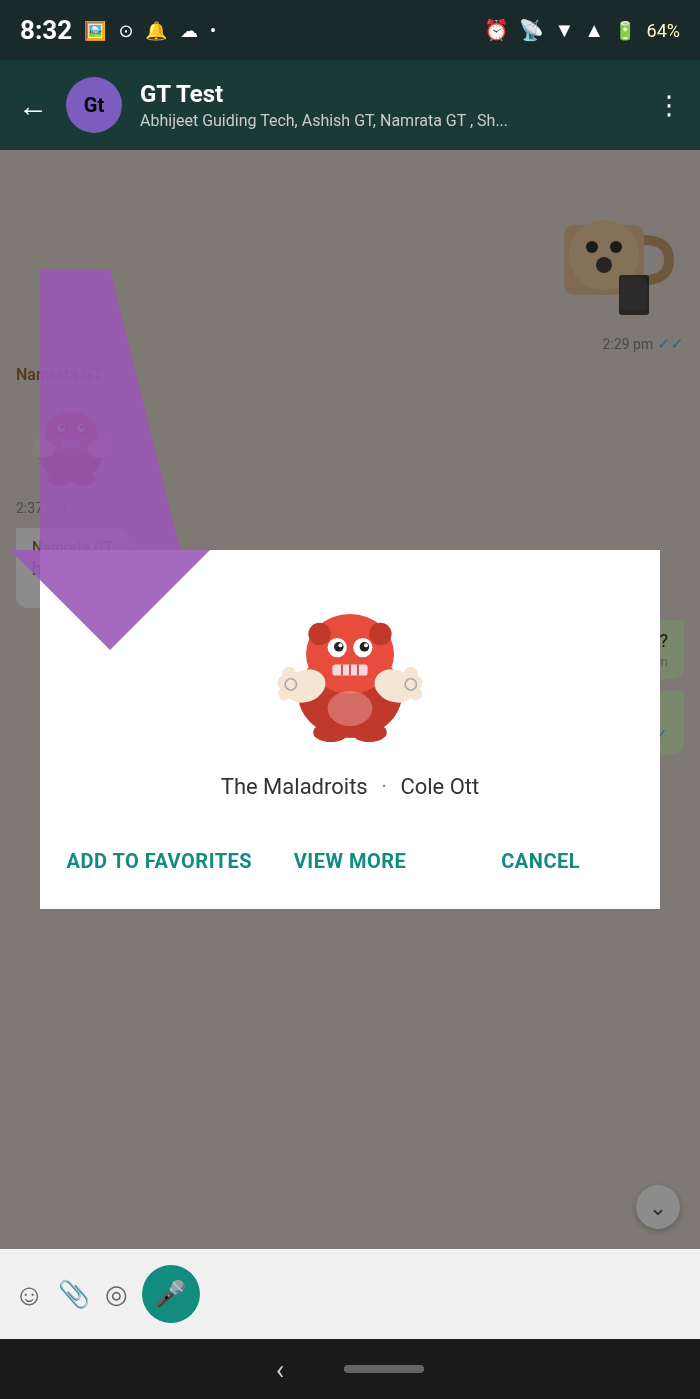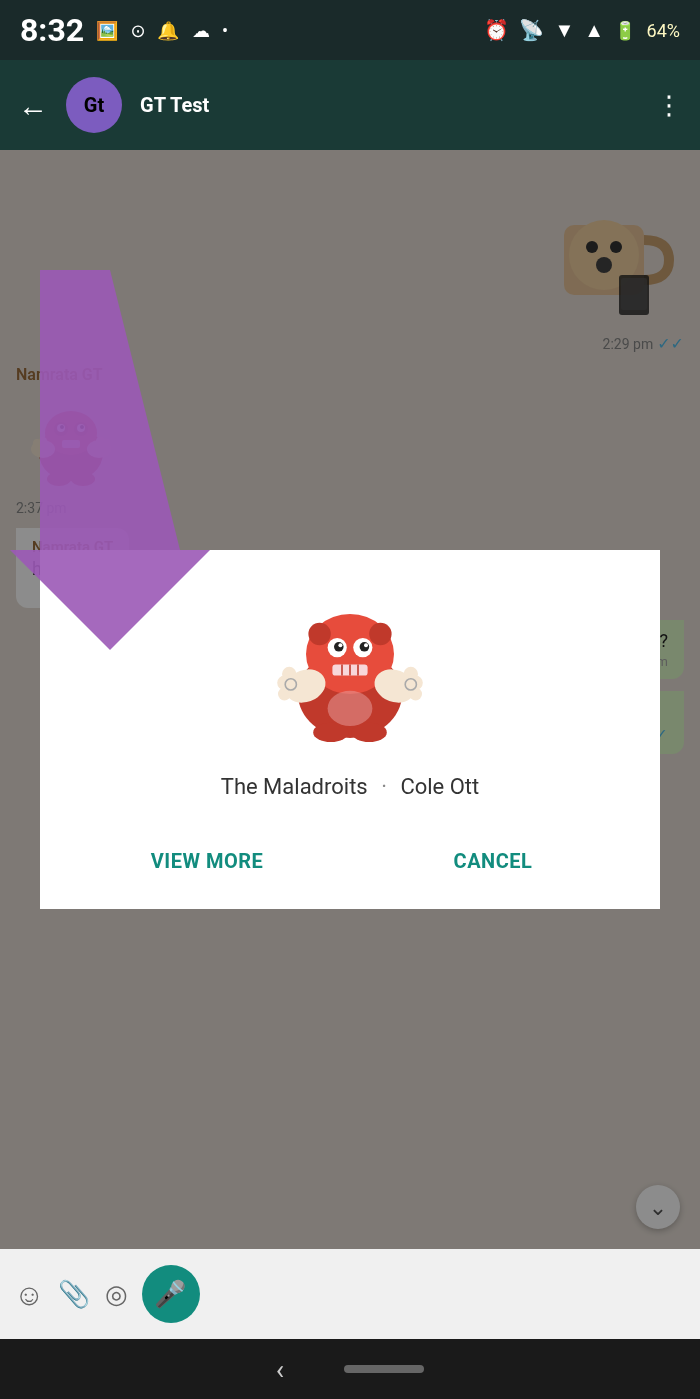--- a/index.html
+++ b/index.html
@@ -19,21 +19,21 @@
       background: #1a2a2a;
       display: flex;
       align-items: center;
       justify-content: space-between;
       padding: 0 20px;
       position: relative;
       z-index: 10;
     }
     .status-time {
       color: #fff;
-      font-size: 32px;
+      font-size: 26px;
       font-weight: bold;
     }
     .status-icons {
       display: flex;
       align-items: center;
       gap: 10px;
     }
     .status-left {
       display: flex;
       align-items: center;
@@ -68,21 +68,21 @@
       color: #000000;
       font-size: 20px;
       font-weight: bold;
       flex-shrink: 0;
     }
     .chat-info {
       flex: 1;
     }
     .chat-title {
       color: #fff;
-      font-size: 20px;
+      font-size: 24px;
       font-weight: bold;
     }
     .chat-subtitle {
       color: #ccc;
       font-size: 16px;
       margin-top: 3px;
       white-space: nowrap;
       overflow: hidden;
       text-overflow: ellipsis;
       max-width: 440px;
@@ -408,20 +408,21 @@
   </div>
 </div>
 
 <div class="chat-header">
   <span class="back-arrow">←</span>
   <div class="avatar-circle">
     <span>Gt</span>
   </div>
   <div class="chat-info">
     <div class="chat-title">GT Test</div>
+    <div class="chat-subtitle">Abhijeet Guiding Tech, Ashish GT, Namrata GT , Sh...</div>
   </div>
   <span class="header-dots">⋮</span>
 </div>
 
 <div class="chat-bg">
   <div class="chat-area">
 
     <div class="sticker-out">
       <div class="cup-sticker">
 
@@ -559,20 +560,21 @@
           <ellipse cx="100" cy="148" rx="28" ry="22" fill="#e8a0a0" opacity="0.5"></ellipse>
         </svg>
       </div>
 
       <div class="dialog-pack-name">
         <span>The Maladroits</span><span class="dot"> · </span><span>Cole Ott</span>
       </div>
     </div>
 
     <div class="dialog-actions">
+      <div class="dialog-btn">ADD TO FAVORITES</div>
       <div class="dialog-btn">VIEW MORE</div>
       <div class="dialog-btn">CANCEL</div>
     </div>
   </div>
 </div>
 
 <div class="input-bar">
   <span class="input-emoji">☺</span>
   <span class="input-attach">📎</span>
   <span class="input-camera">◎</span>

